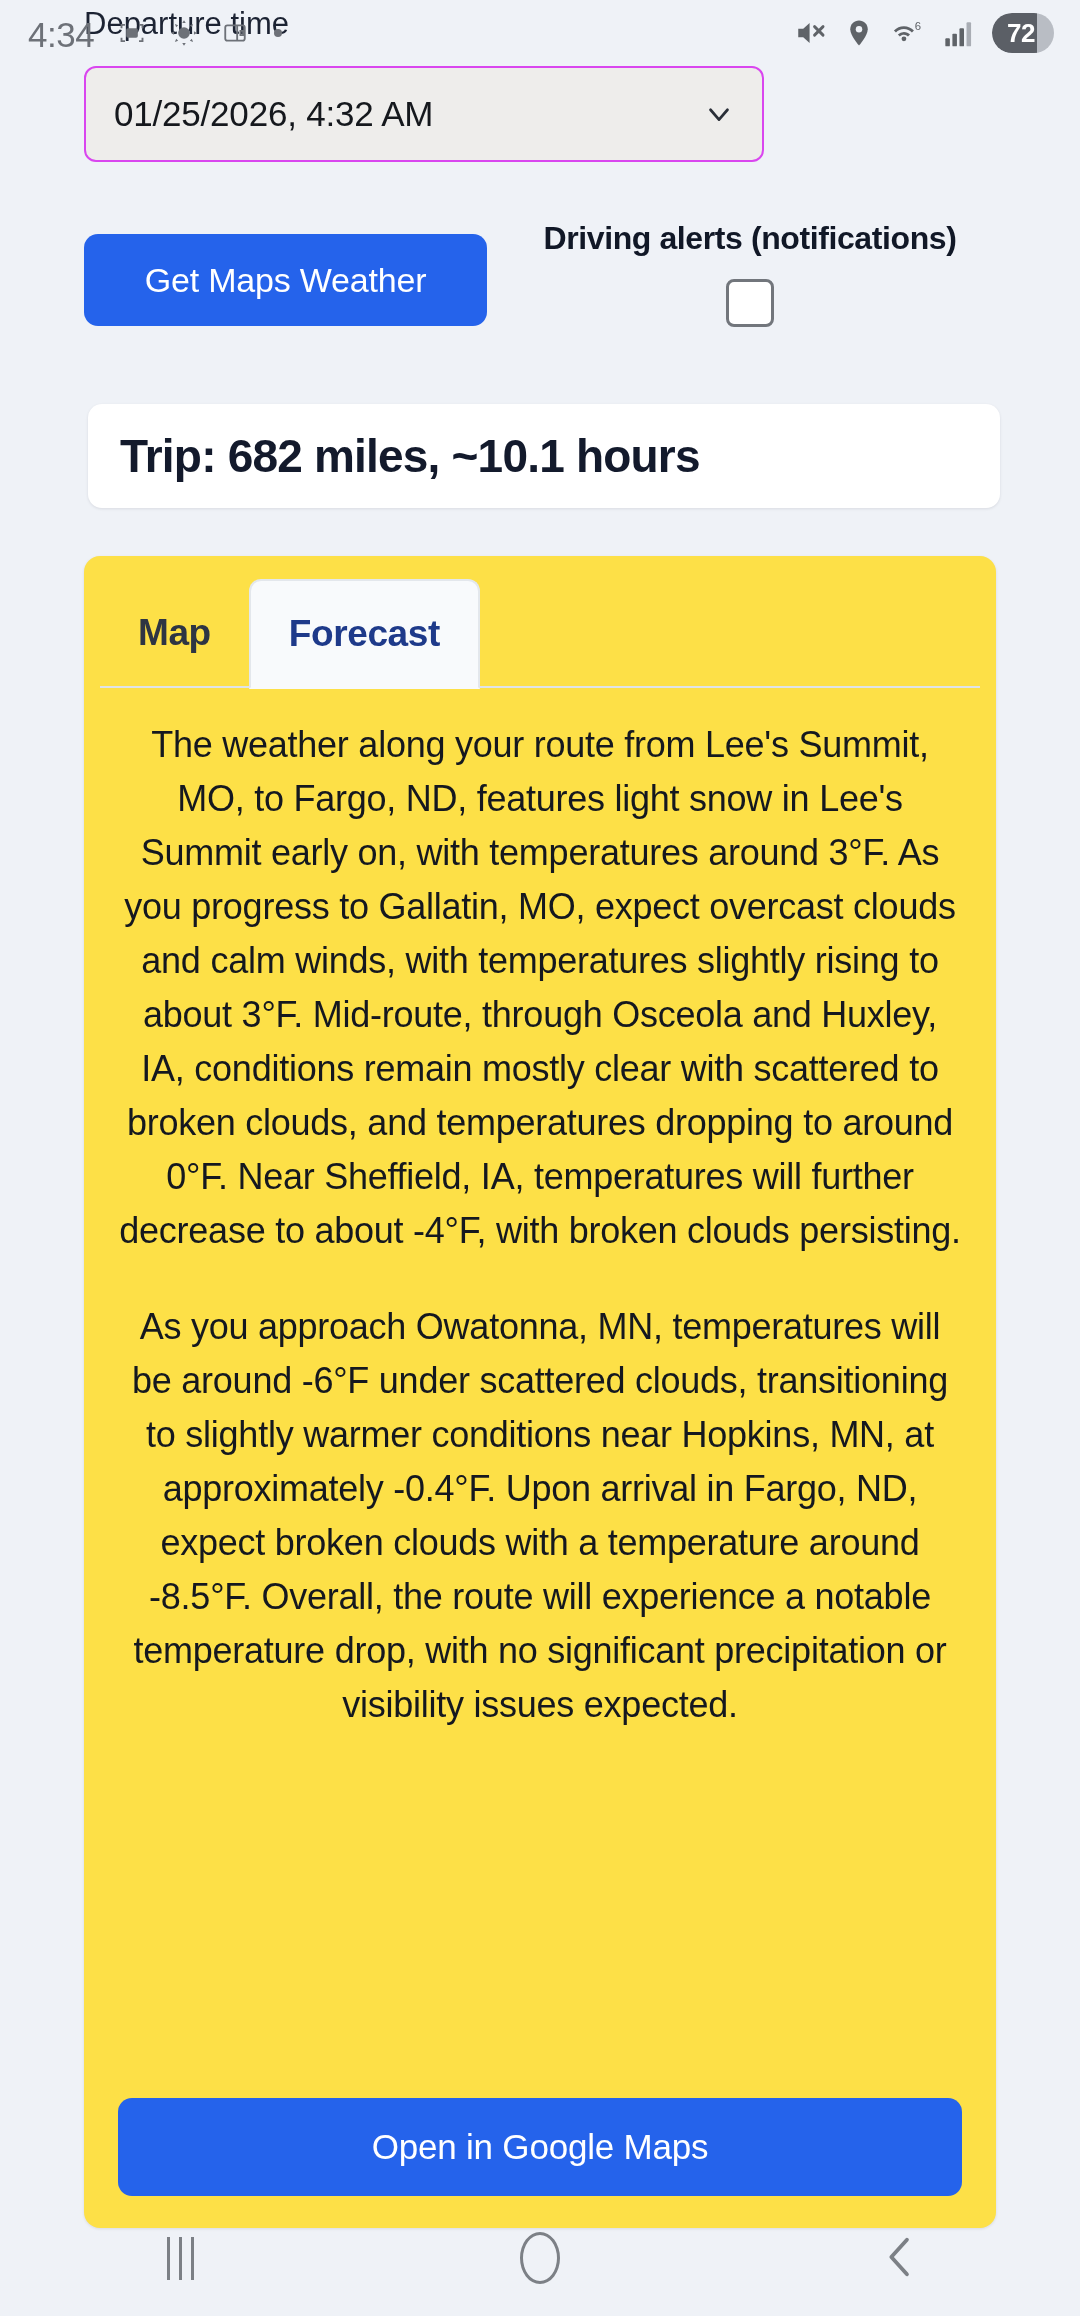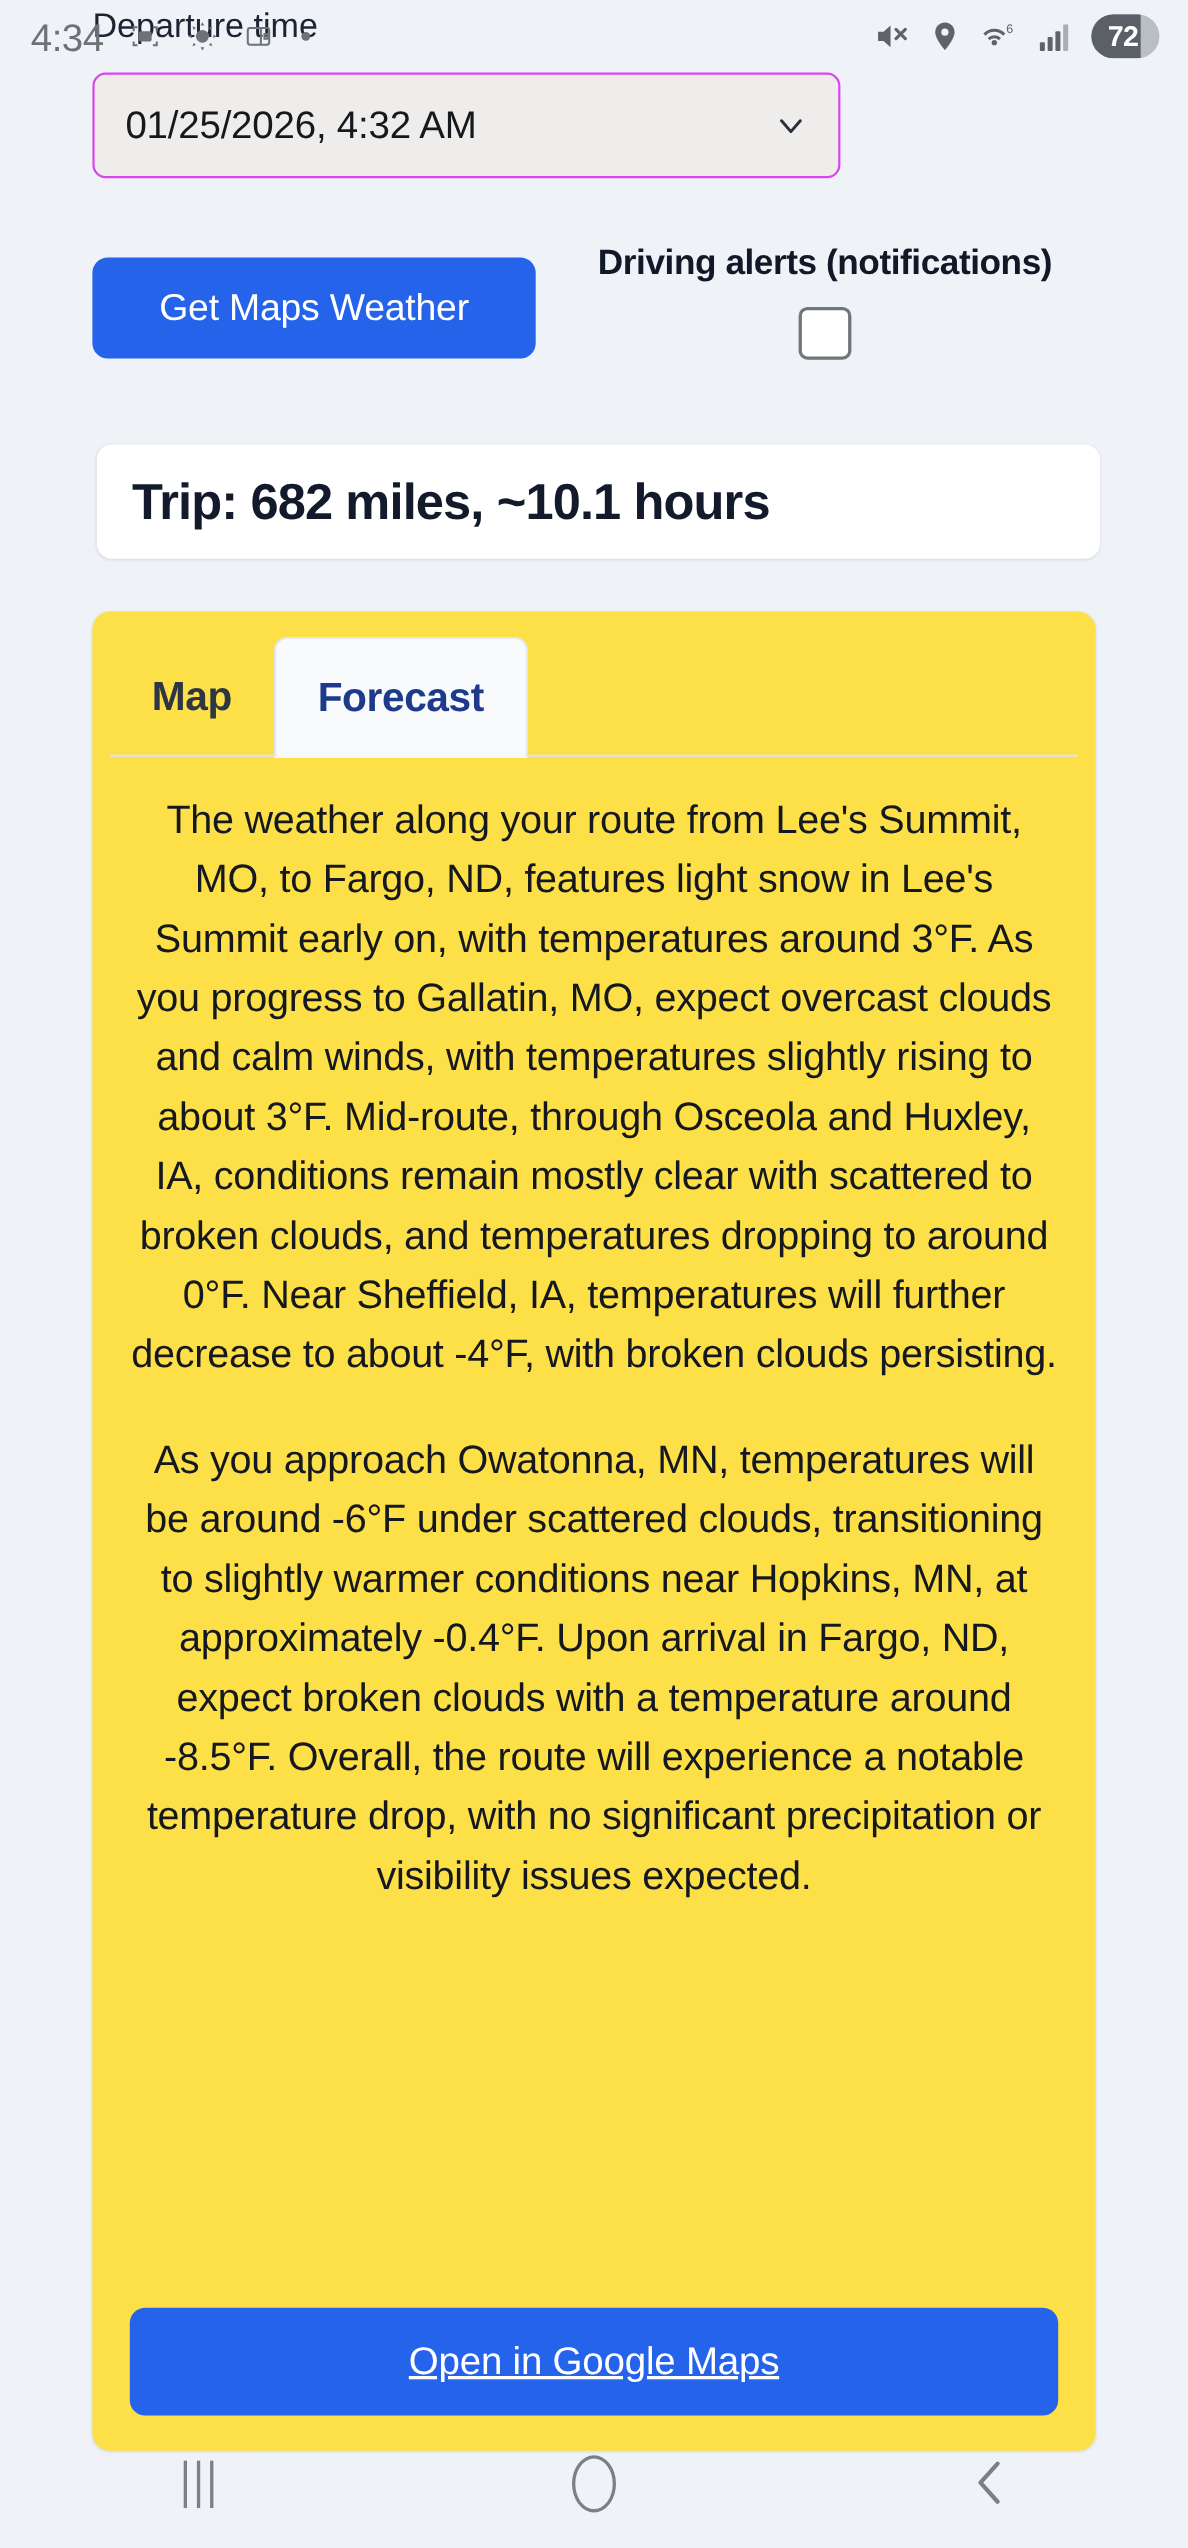--- a/index.html
+++ b/index.html
@@ -268,21 +268,20 @@
     width: 844px;
     height: 98px;
     background: #2563eb;
     color: #ffffff;
     border: none;
     border-radius: 14px;
     font-family: "Liberation Sans", sans-serif;
     font-size: 35px;
     letter-spacing: -0.2px;
     cursor: pointer;
-    text-decoration: underline;
   }
 
   
   .nav-bar {
     position: absolute;
     left: 0;
     bottom: 0;
     width: 1080px;
     height: 116px;
     display: flex;

